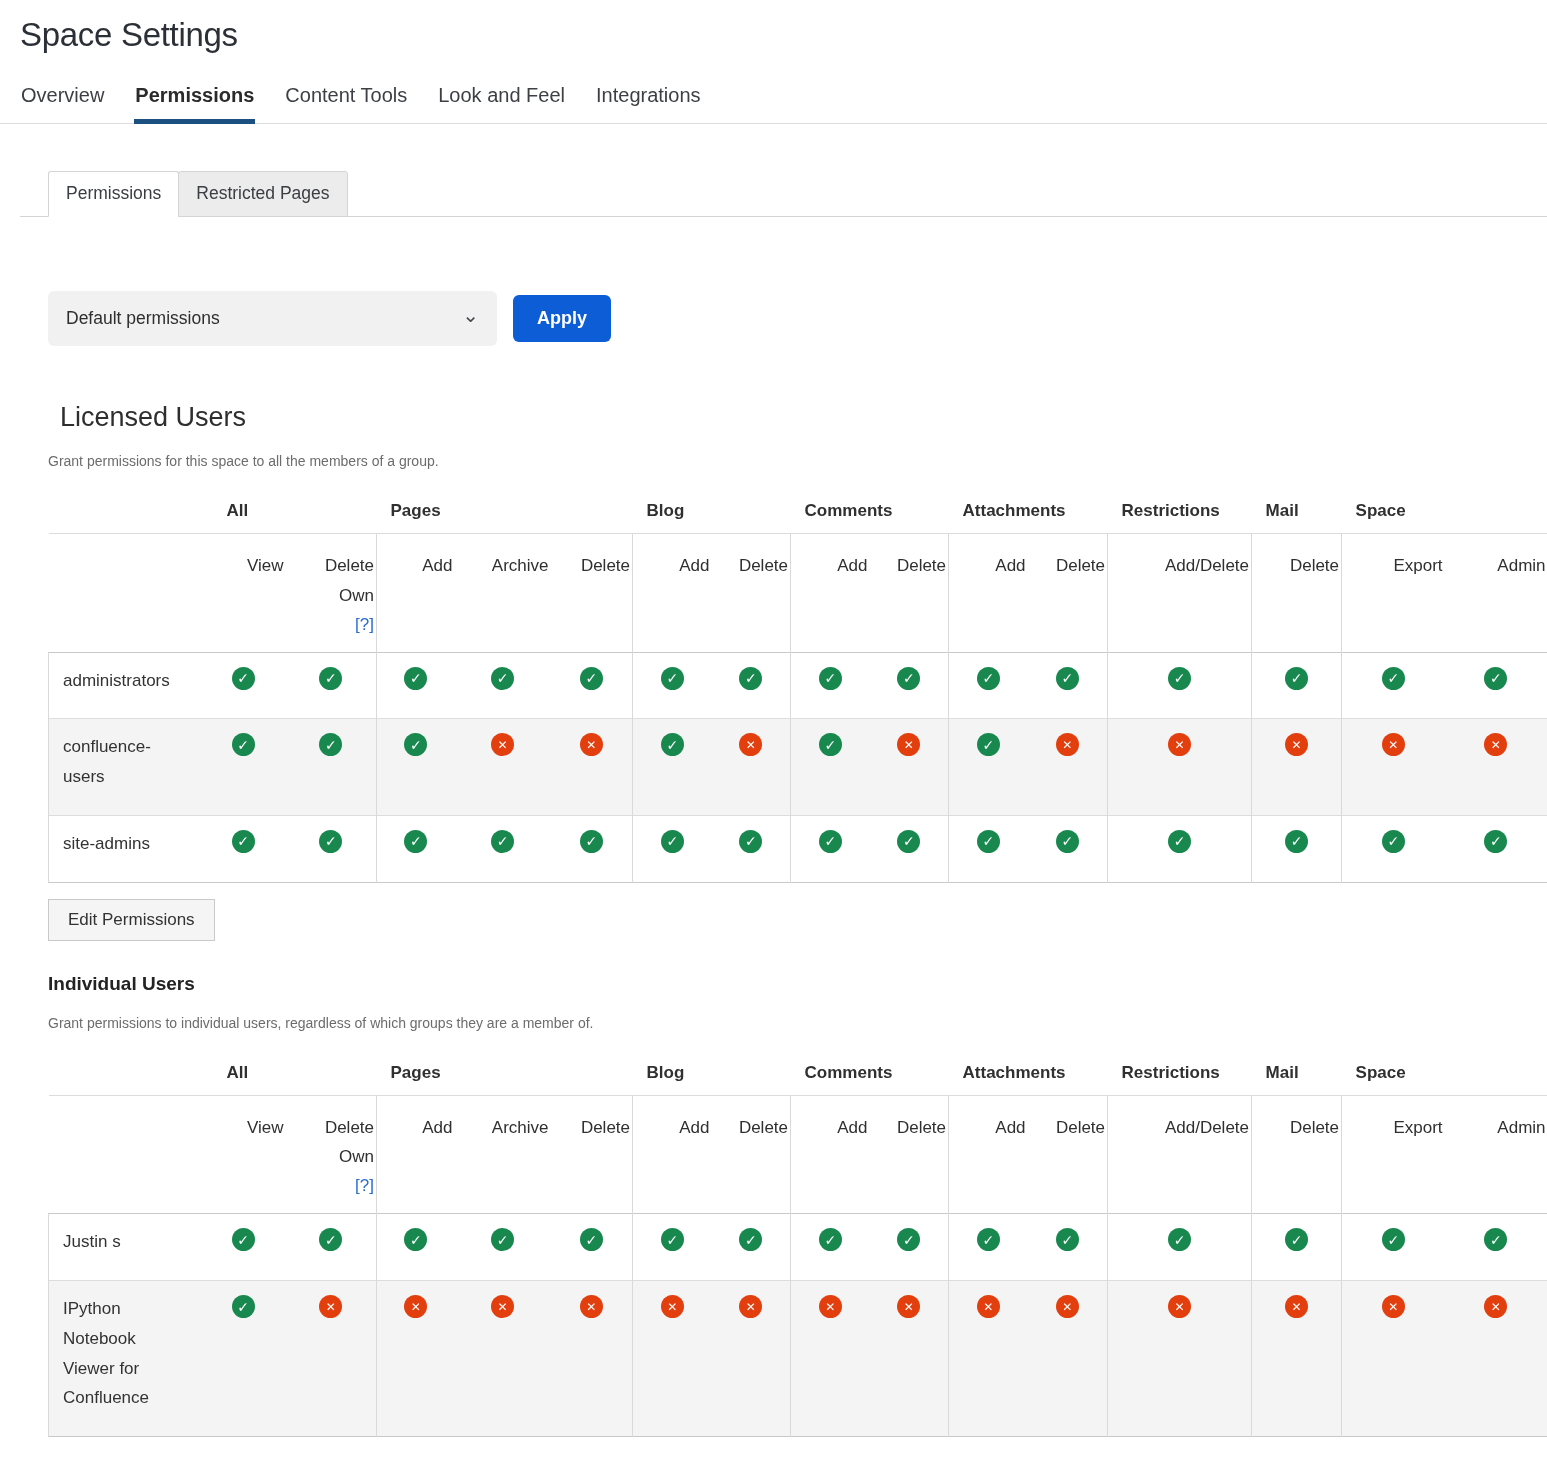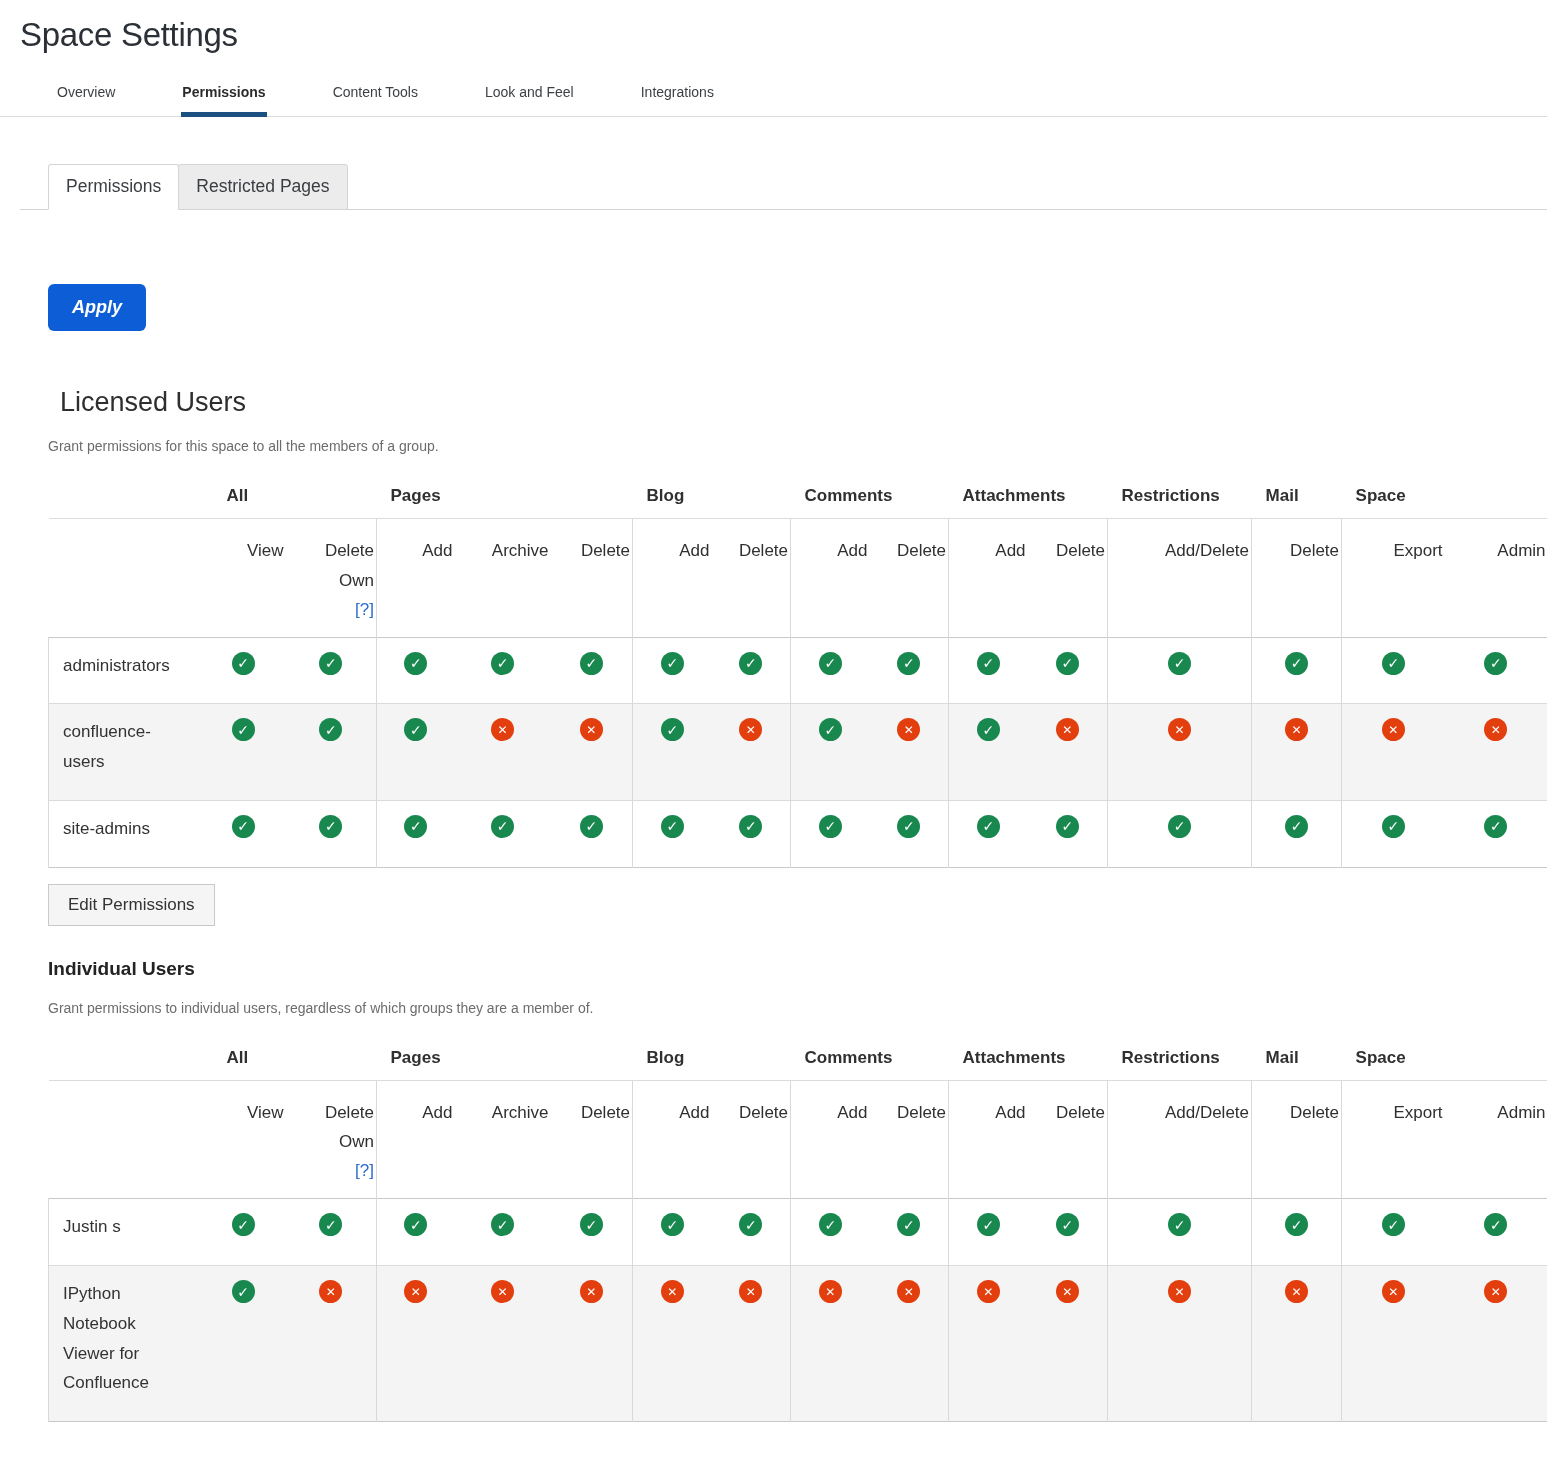--- a/index.html
+++ b/index.html
@@ -14,41 +14,41 @@
     width:1547px;height:1484px;overflow:hidden;
     font-family:"Liberation Sans","DejaVu Sans",sans-serif;
     color:var(--text-dark);
   }
   .container{padding-left:20px;}
   h1.page-title{font-size:33px;font-weight:400;color:#2b2f36;margin:16px 0 0 0;letter-spacing:-0.3px;}
 
   
   .nav-wrap{margin:24px 0 0 -20px;padding:0 0 0 20px;width:1547px;border-bottom:1px solid var(--border-light);}
   .nav-tabs{display:flex;gap:29px;}
-  .nav-tab{font-size:14px;color:#3c3f44;padding:6px 1px 12px;cursor:pointer;margin-left:36px;}
+  .nav-tab{font-size:20px;color:#3c3f44;padding:6px 1px 12px;cursor:pointer;}
   .nav-tab.active{font-weight:700;color:#2b2b2b;border-bottom:5px solid var(--tab-underline);margin-bottom:-1px;}
 
   
   .subtab-bar{margin-top:47px;display:flex;border-bottom:1px solid #d4d4d4;padding-left:28px;}
   .subtab{font-size:17.5px;color:#3a3d42;padding:11px 17px 12px;margin-bottom:-1px;border:1px solid #d4d4d4;
           border-radius:3px 3px 0 0;background:#ececec;cursor:pointer;}
   .subtab.active{background:#fff;border-bottom-color:#fff;}
   .subtab + .subtab{margin-left:-1px;}
 
   .panel-content{padding:50px 0 0 28px;}
   .section-heading{font-size:19px;font-weight:700;color:#232323;margin:0;}
   .big-heading{font-size:27px;font-weight:400;color:#2e2e2e;margin:56px 0 0 12px;}
   .desc{font-size:14px;color:var(--text-gray);margin:20px 0 0 0;}
 
   .override-controls{display:flex;gap:16px;margin-top:24px;align-items:center;}
   .select-box{width:449px;height:55px;background:#f1f1f1;border-radius:6px;display:flex;align-items:center;
               justify-content:space-between;padding:0 18px;font-size:17.5px;color:#2f2f2f;cursor:pointer;}
   .chevron{font-size:20px;color:#45484d;line-height:1;margin-top:-8px;}
   .btn-primary{height:47px;padding:0 24px;background:var(--accent-blue);color:#fff;border:none;border-radius:6px;
-               font-size:18px;font-weight:700;font-family:inherit;cursor:pointer;font-style:italic;}
+               font-size:18px;font-weight:700;font-family:inherit;cursor:pointer;}
   .btn-secondary{margin-top:16px;padding:10px 19px;background:#f5f5f5;border:1px solid var(--border-mid);
                  border-radius:0;font-size:17px;color:#333;font-family:inherit;cursor:pointer;}
 
   .groups-heading{margin-top:42px;}
   .individual-heading{margin-top:32px;}
 
   table.perm-table{border-collapse:collapse;table-layout:fixed;width:1499px;margin-top:22px;font-size:17px;}
   .perm-table th{font-weight:400;color:#303030;}
   .cg-row th.cg{font-weight:700;text-align:left;padding:10px 0 12px 14px;border-bottom:1px solid var(--border-light);}
   .cg-row th.cg-all{padding-left:26px;}
@@ -89,20 +89,24 @@
 
   <div class="subtab-bar">
       <div class="subtab active">Permissions</div>
       <div class="subtab">Restricted Pages</div>
     </div>
 
   <div class="panel-content">
 
 
     <div class="override-controls">
+      <div class="select-box">
+        <span>Default permissions</span>
+        <span class="chevron">⌄</span>
+      </div>
       <button class="btn-primary">Apply</button>
     </div>
 
     <h2 class="big-heading">Licensed Users</h2>
 
     <p class="desc">Grant permissions for this space to all the members of a group.</p>
 
     <div id="groups-mount">
         <table class="perm-table">
           <colgroup>

